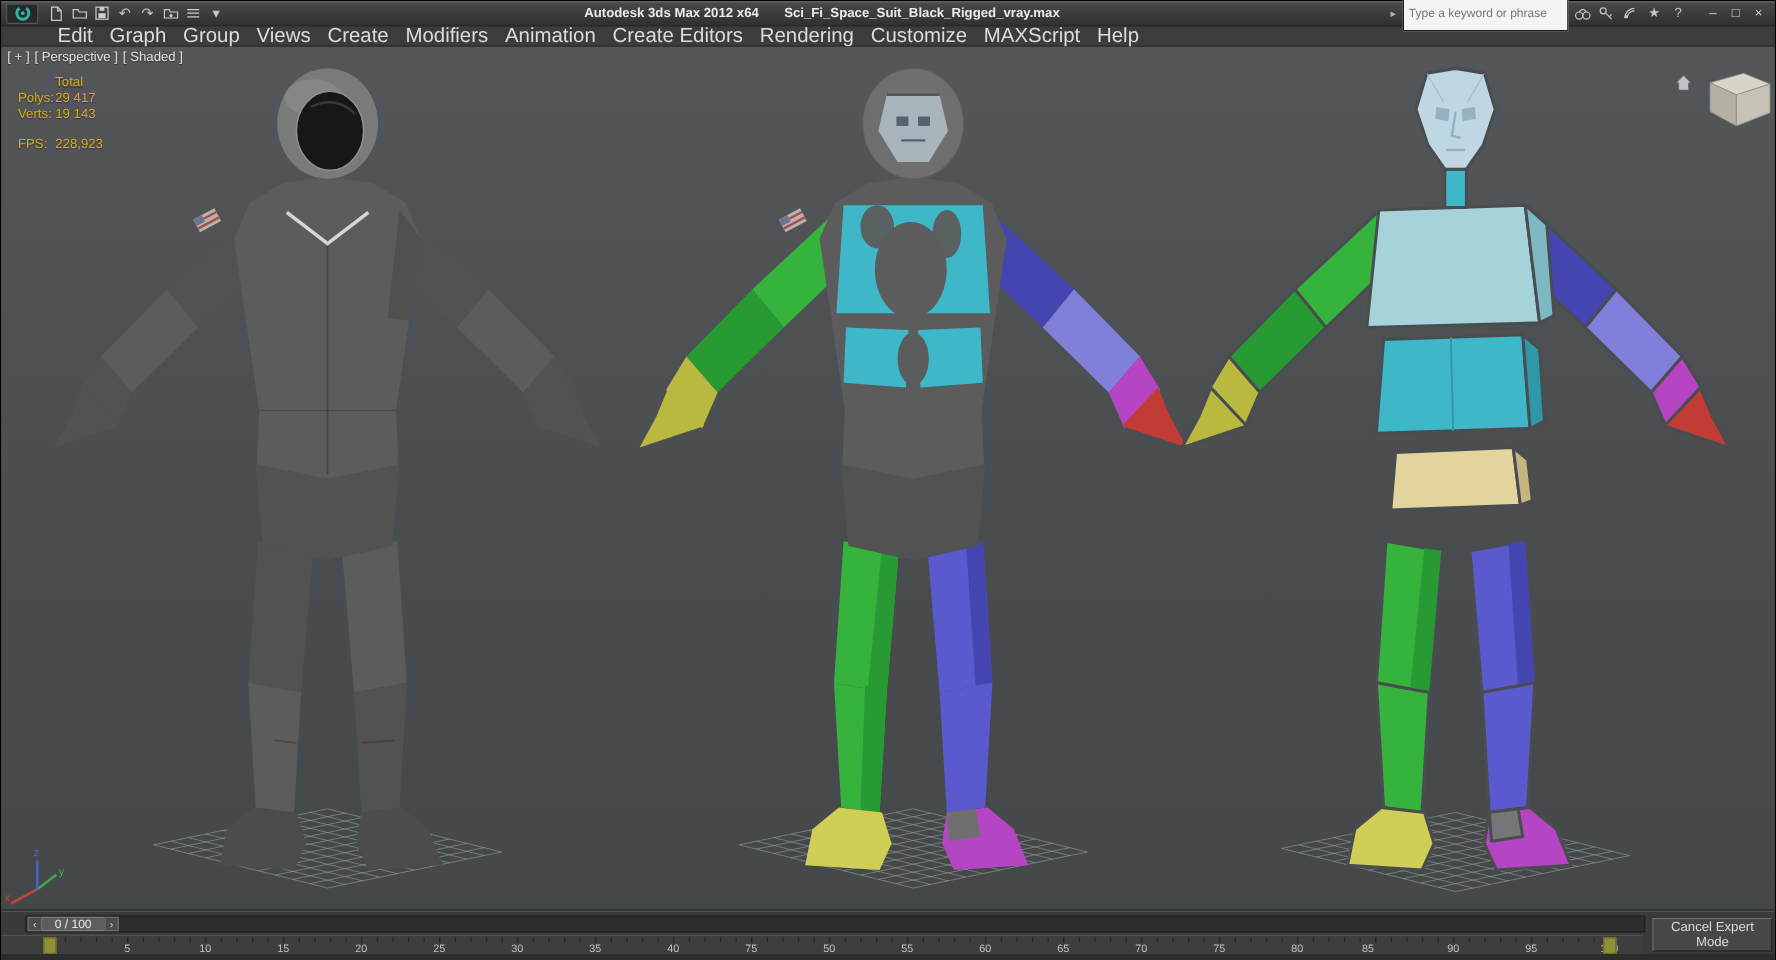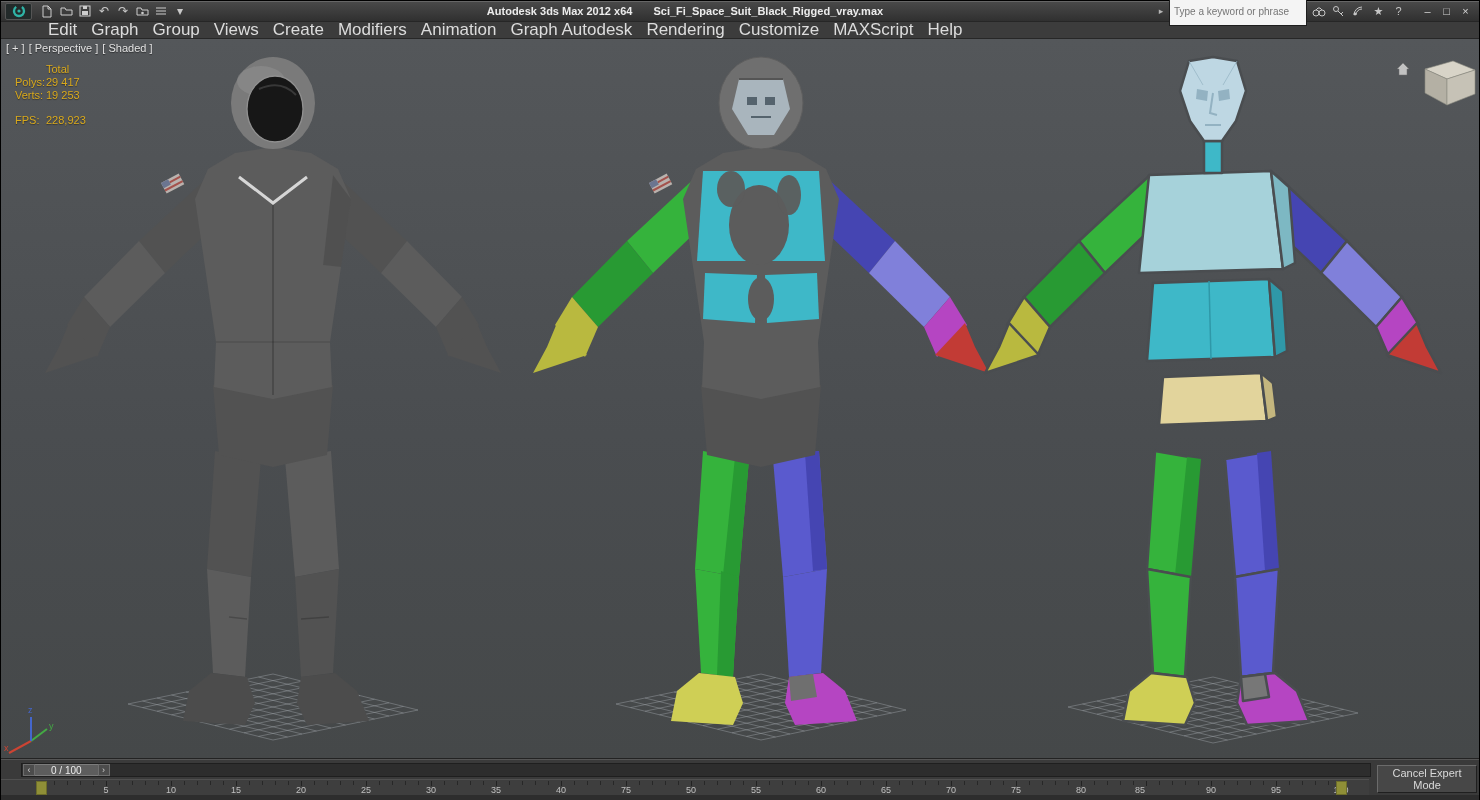--- a/index.html
+++ b/index.html
@@ -50,21 +50,21 @@
   .stats .lab{width:31px}
   .stats .gap{height:12px}
 
   
   #timebar{height:42px;background:#3a3a3a;border-top:1px solid #555;position:relative;flex:0 0 auto}
   #slider-track{position:absolute;left:20px;right:108px;top:3px;height:14px;background:#2d2d2d;
     border:1px solid #1f1f1f;display:flex;align-items:center}
   #slider-handle{display:flex;align-items:stretch;height:12px;margin-left:1px;cursor:ew-resize}
   .sl-arrow{width:12px;background:#4c4c4c;border:1px solid #6e6e6e;color:#d0d0d0;font-size:9px;
     display:flex;align-items:center;justify-content:center;line-height:1}
-  #slider-value{min-width:52px;padding:0 16px;background:#5d5d5d;border:1px solid #7c7c7c;
+  #slider-value{min-width:52px;padding:0 5px;background:#5d5d5d;border:1px solid #7c7c7c;
     border-left:none;border-right:none;color:#ececec;font-size:10px;display:flex;
     align-items:center;justify-content:center;white-space:nowrap}
   #ruler{position:absolute;left:0;top:19px;width:1368px;height:17px;background:#3e3e3e;
     border-top:1px solid #505050;border-bottom:1px solid #2c2c2c}
   .tick{position:absolute;top:1px;width:1px;height:4px;background:#272727}
   .tick.major{height:5px;background:#222}
   .ticklabel{position:absolute;top:5px;font-size:9px;color:#c0c0c0;transform:translateX(-50%);
     white-space:nowrap}
   .range-marker{position:absolute;top:1px;width:11px;height:14px;background:#8f8f37;
     border:1px solid #6d6d2a}
@@ -171,21 +171,21 @@
   </div>
 
   <div id="menubar">
       <span class="menu-item">Edit</span>
       <span class="menu-item">Graph</span>
       <span class="menu-item">Group</span>
       <span class="menu-item">Views</span>
       <span class="menu-item">Create</span>
       <span class="menu-item">Modifiers</span>
       <span class="menu-item">Animation</span>
-      <span class="menu-item">Graph Autodesk</span>
+      <span class="menu-item">Create Editors</span>
       <span class="menu-item">Rendering</span>
       <span class="menu-item">Customize</span>
       <span class="menu-item">MAXScript</span>
       <span class="menu-item">Help</span>
     </div>
 
   <div id="viewport">
     <svg id="scene" width="1480" height="720" viewBox="0 0 1480 720">
         <g>
           <line x1="127" y1="665" x2="272" y2="701" stroke="#9aa0a4" stroke-width="0.6" opacity="0.8"></line>
@@ -394,21 +394,21 @@
       <div class="row">
           <span class="lab"></span>
           <span>Total</span>
         </div>
       <div class="row">
           <span class="lab">Polys:</span>
           <span>29 417</span>
         </div>
       <div class="row">
           <span class="lab">Verts:</span>
-          <span>19 253</span>
+          <span>19 143</span>
         </div>
       <div class="gap"></div>
       <div class="row">
           <span class="lab">FPS:</span>
           <span>228,923</span>
         </div>
     </div>
   </div>
 
   <div id="timebar">

